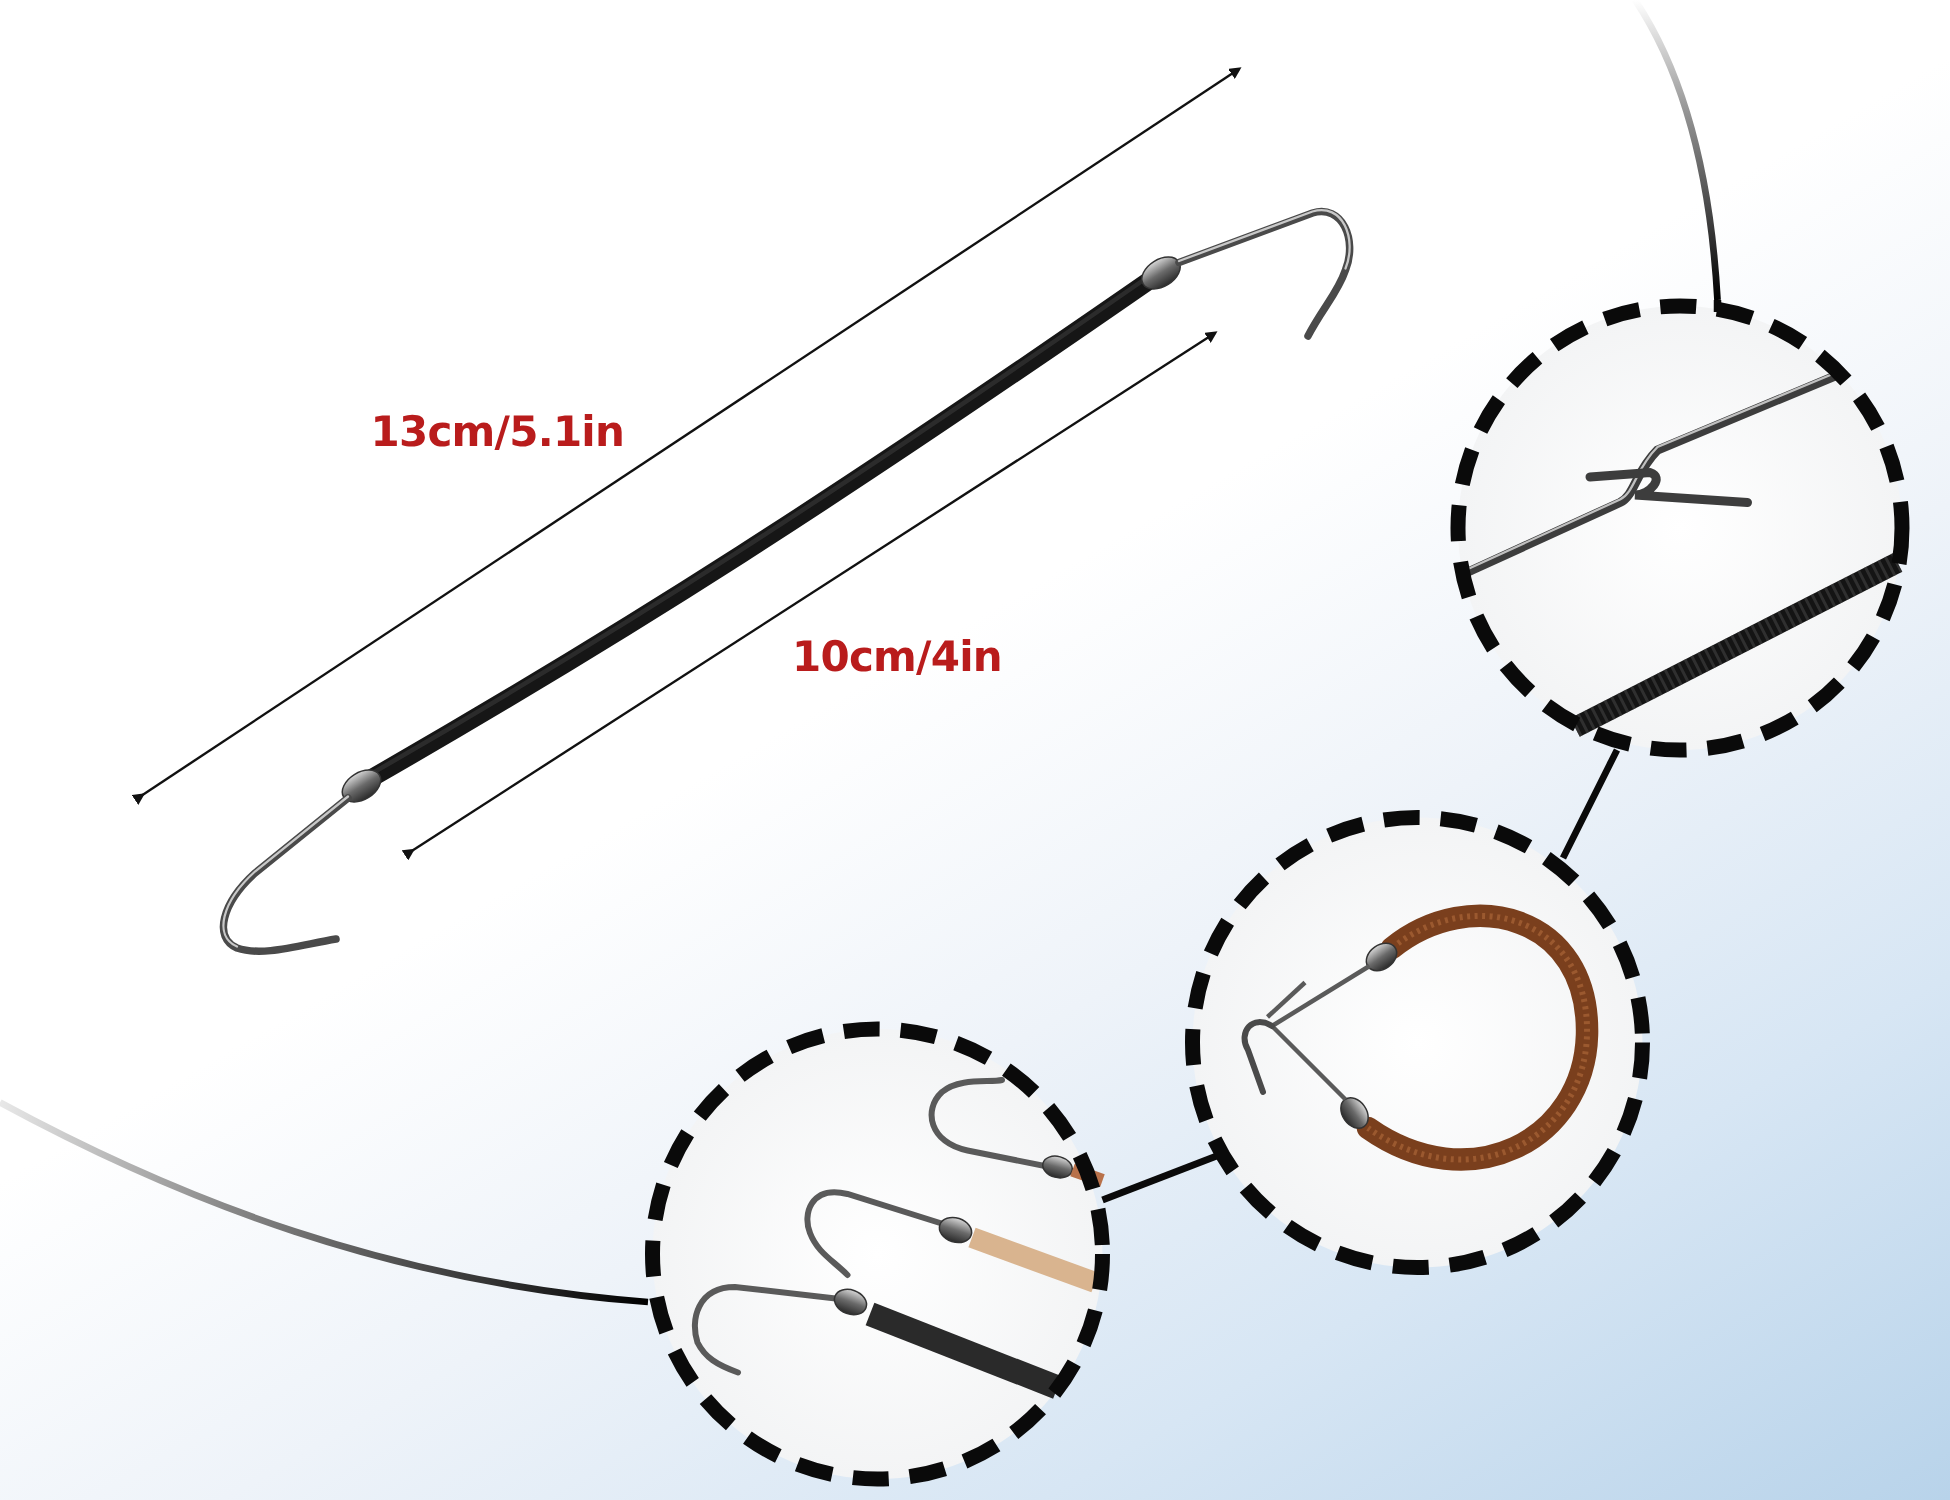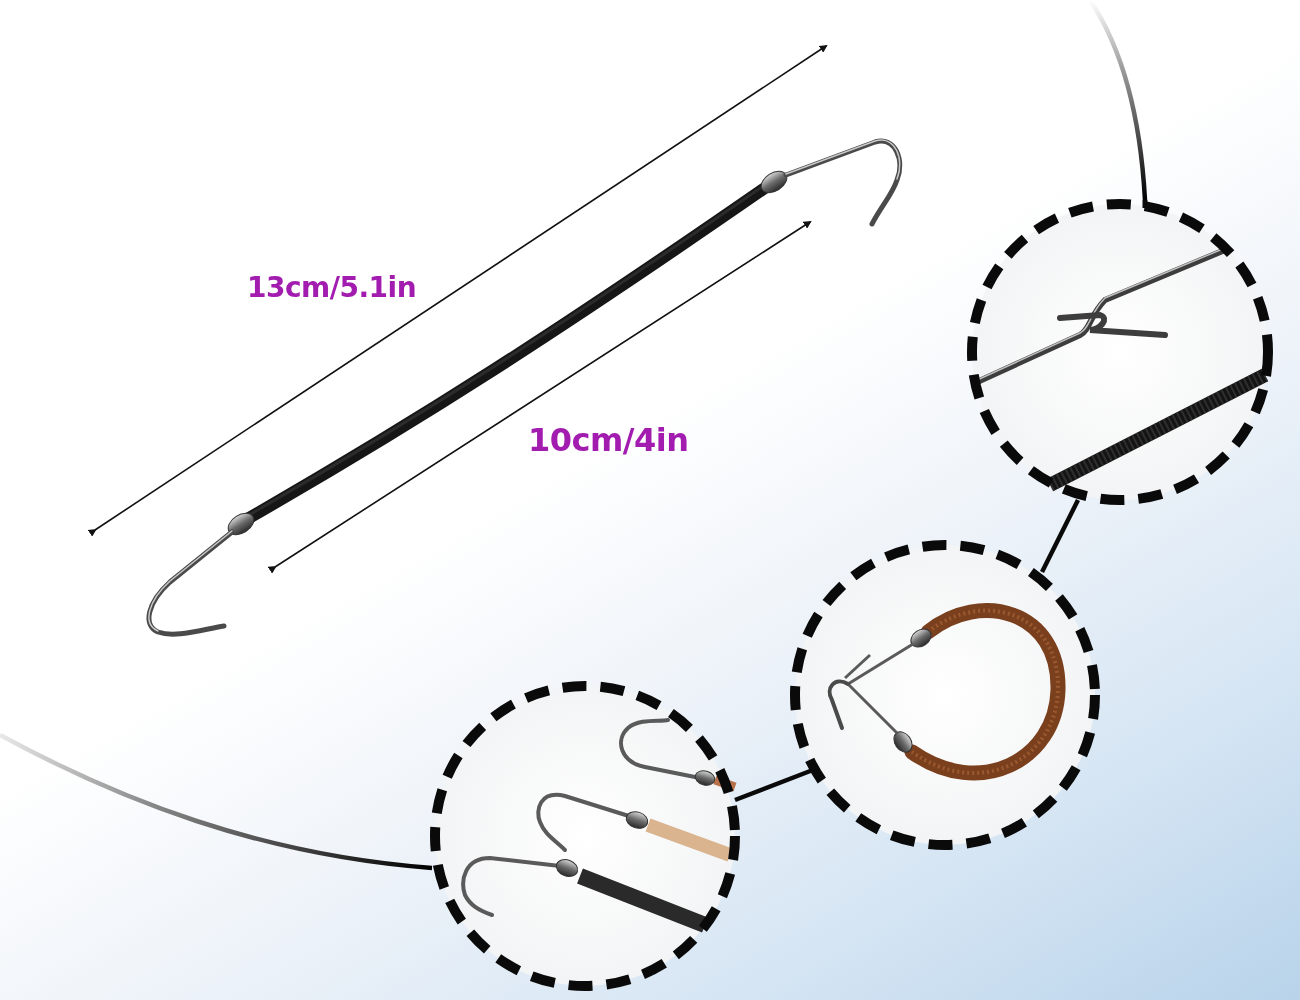--- a/index.html
+++ b/index.html
@@ -18,33 +18,33 @@
       position: absolute;
       left: 0;
       top: 0;
       width: 1300px;
       height: 1000px;
     }
     .label {
       position: absolute;
       font-family: "DejaVu Sans", sans-serif;
       font-weight: bold;
-      color: #a21caf;
+      color: #b91c1c;
       letter-spacing: -0.5px;
       white-space: nowrap;
     }
     #label-13cm {
       left: 247px;
       top: 271px;
       font-size: 28px;
     }
     #label-10cm {
       left: 528px;
       top: 421px;
-      font-size: 32px;
+      font-size: 28px;
     }
   </style>
 </head>
 <body>
 
 <div id="stage">
   <svg width="1300" height="1000" viewBox="0 0 1300 1000" xmlns="http://www.w3.org/2000/svg">
     <defs>
       <linearGradient id="arcTopGrad" x1="0" y1="0" x2="0" y2="1">
         <stop offset="0" stop-color="#ffffff"></stop>

